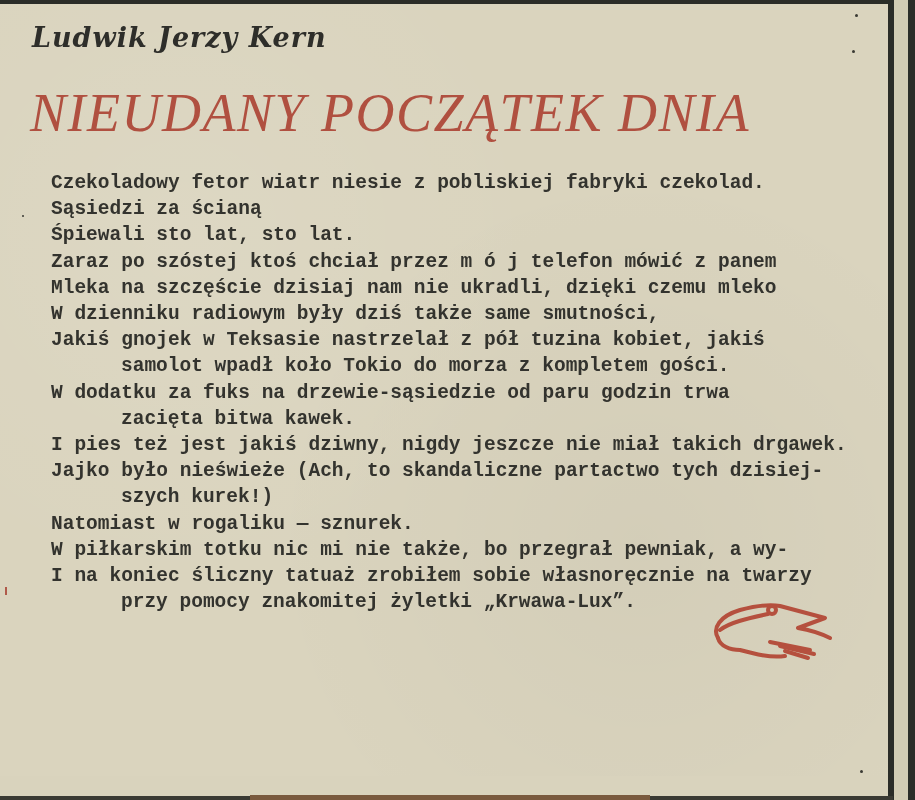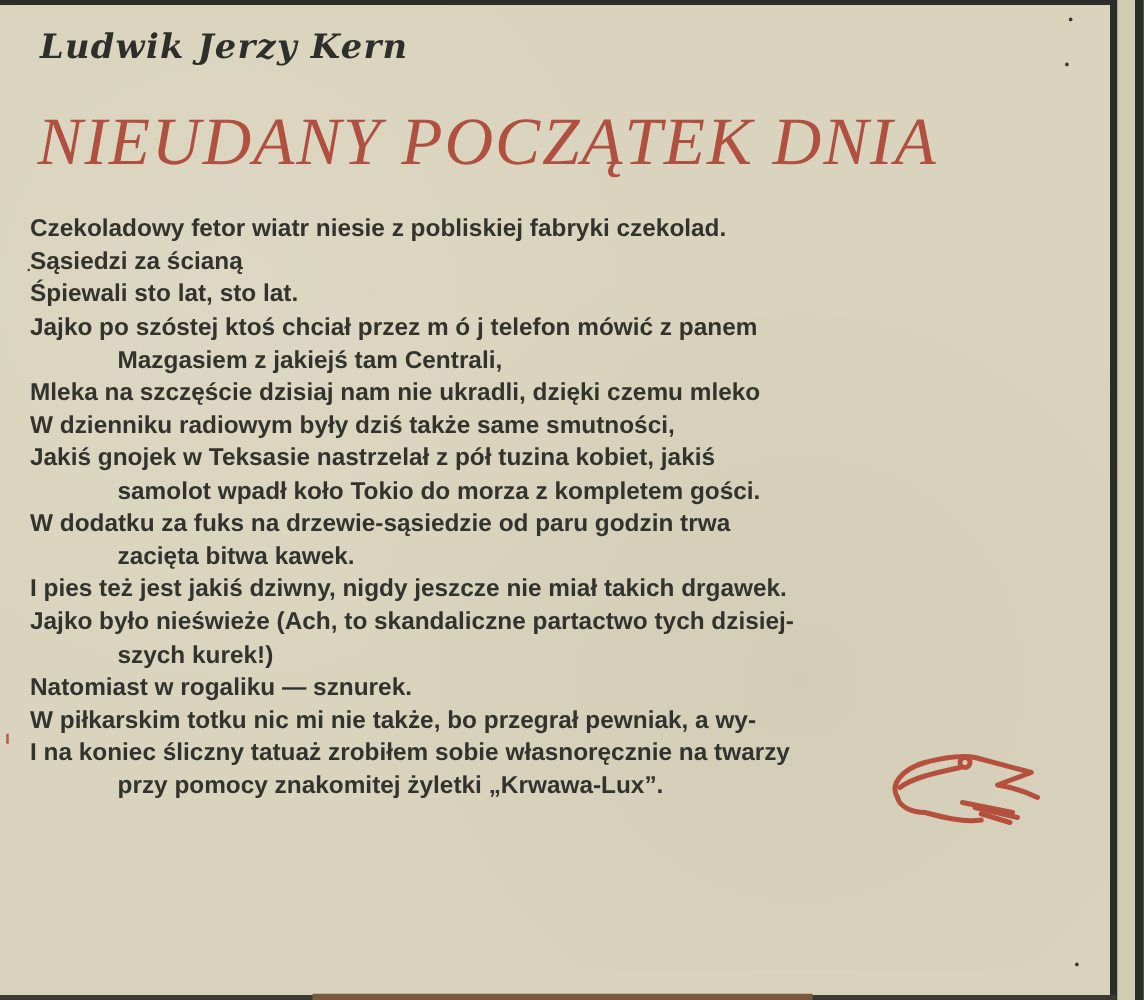--- a/index.html
+++ b/index.html
@@ -91,24 +91,24 @@
       font-family: "Liberation Serif", serif;
       font-style: italic;
       font-size: 54px;
       color: #b05040;
       letter-spacing: 1.5px;
       white-space: nowrap;
       transform: scaleX(1.0);
     }
     .poem {
       position: absolute;
-      left: 24px;
+      left: 51px;
       top: 170px;
       width: 840px;
-      font-family: Liberation Sans, sans-serif;
+      font-family: Liberation Mono, monospace;
       font-weight: bold;
       font-size: 19.5px;
       line-height: 26.2px;
       color: #33332e;
     }
     .line {
       white-space: nowrap;
       display: block;
     }
     .line.indent {
@@ -146,22 +146,21 @@
   <div class="bottom-rule"></div>
   <div class="bottom-rule-brown"></div>
 
   <div class="author">Ludwik Jerzy Kern</div>
   <div class="title">NIEUDANY POCZĄTEK DNIA</div>
 
   <div class="poem">
     <span class="line">Czekoladowy fetor wiatr niesie z pobliskiej fabryki czekolad.</span>
     <span class="line">Sąsiedzi za ścianą</span>
     <span class="line">Śpiewali sto lat, sto lat.</span>
-    <span class="line">Jajko po szóstej ktoś chciał przez  m ó j  telefon mówić z panem</span>
-    <span class="line indent">Mazgasiem z jakiejś tam Centrali,</span>
+    <span class="line">Zaraz po szóstej ktoś chciał przez  m ó j  telefon mówić z panem</span>
     <span class="line">Mleka na szczęście dzisiaj nam nie ukradli, dzięki czemu mleko</span>
     <span class="line">W dzienniku radiowym były dziś także same smutności,</span>
     <span class="line">Jakiś gnojek w Teksasie nastrzelał z pół tuzina kobiet, jakiś</span>
     <span class="line indent">samolot wpadł koło Tokio do morza z kompletem gości.</span>
     <span class="line">W dodatku za fuks na drzewie-sąsiedzie od paru godzin trwa</span>
     <span class="line indent">zacięta bitwa kawek.</span>
     <span class="line">I pies też jest jakiś dziwny, nigdy jeszcze nie miał takich drgawek.</span>
     <span class="line">Jajko było nieświeże (Ach, to skandaliczne partactwo tych dzisiej-</span>
     <span class="line indent">szych kurek!)</span>
     <span class="line">Natomiast w rogaliku — sznurek.</span>

